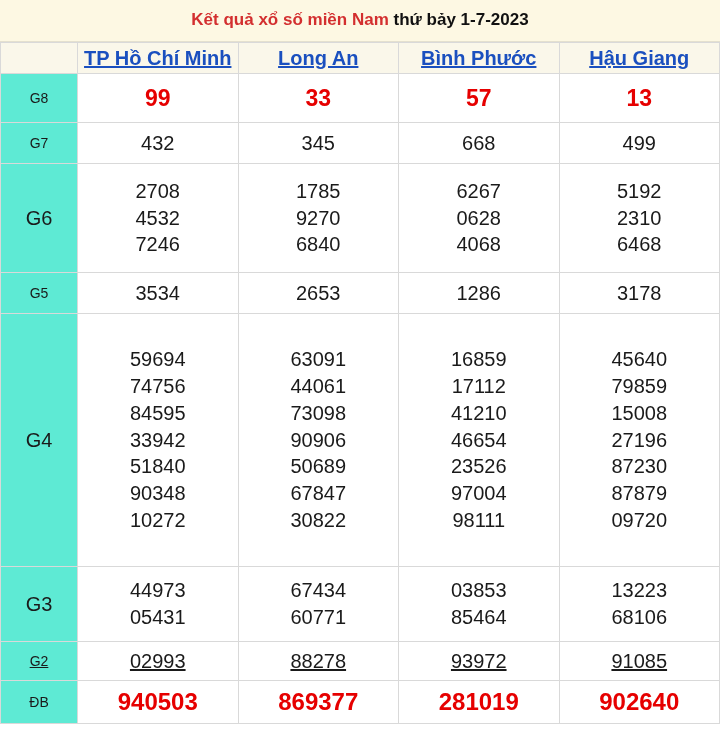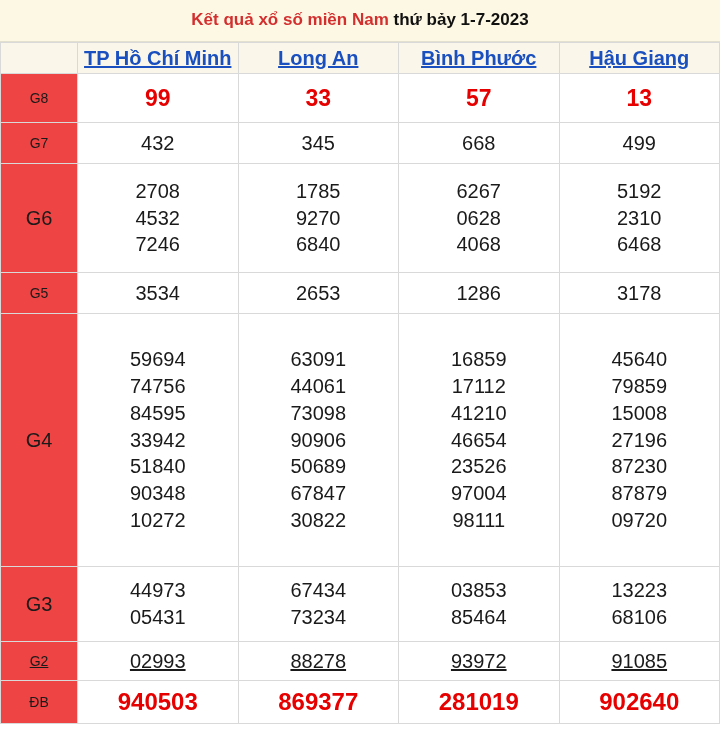--- a/index.html
+++ b/index.html
@@ -52,21 +52,21 @@
     font-size: 13.5px;
     font-weight: bold;
     border-bottom: 1px solid #d9d9d9;
   }
   .head-row td a {
     color: #1a4fbf;
     text-decoration: underline;
   }
   .label-col {
     width: 76px;
-    background: #ef4444;
+    background: #5eead4;
     font-size: 14px;
     color: #222222;
     font-weight: normal;
   }
   .prize-cell {
     line-height: 1.34;
   }
   .prize-cell div {
     padding: 0;
   }
@@ -226,21 +226,21 @@
       </tr>
 
       <tr class="g3-row">
         <td class="label-col">G3</td>
         <td class="prize-cell">
           <div>44973</div>
           <div>05431</div>
         </td>
         <td class="prize-cell">
           <div>67434</div>
-          <div>73234</div>
+          <div>60771</div>
         </td>
         <td class="prize-cell">
           <div>03853</div>
           <div>85464</div>
         </td>
         <td class="prize-cell">
           <div>13223</div>
           <div>68106</div>
         </td>
       </tr>

